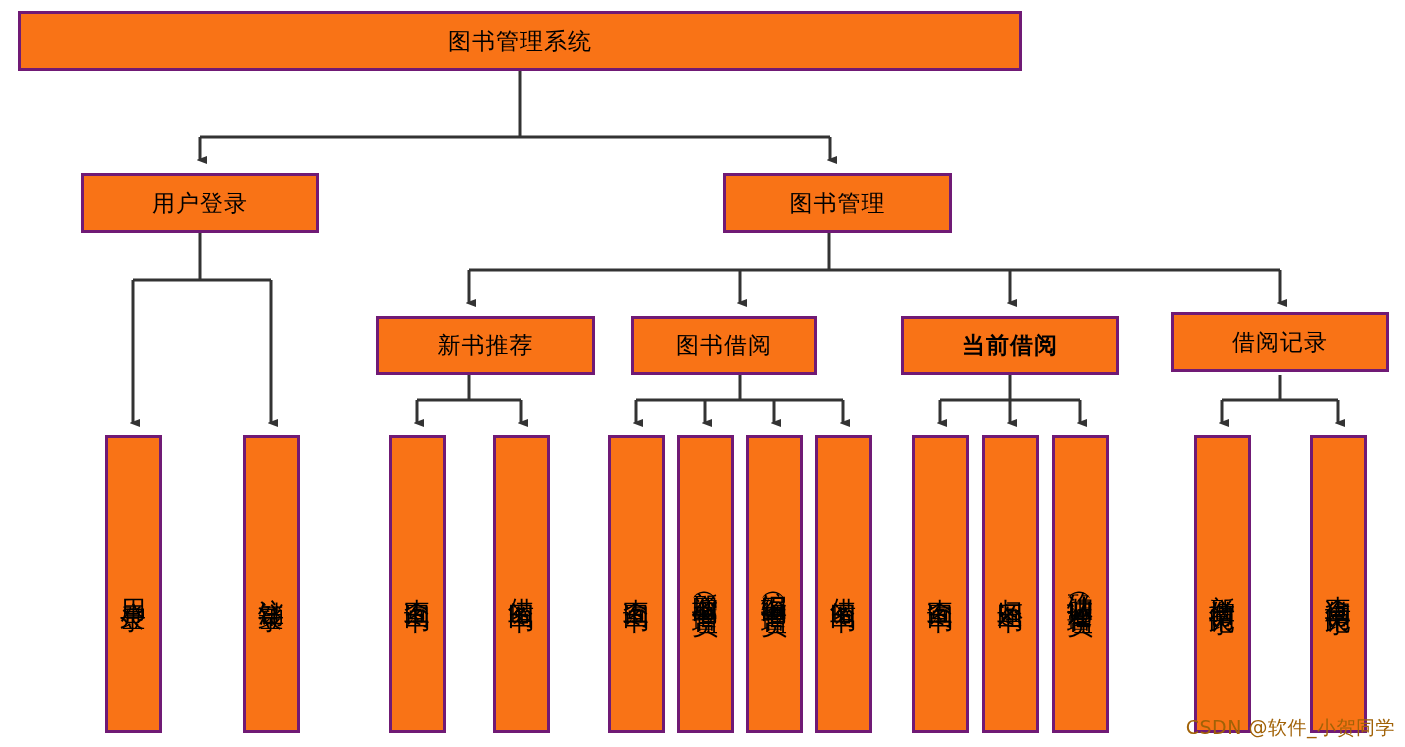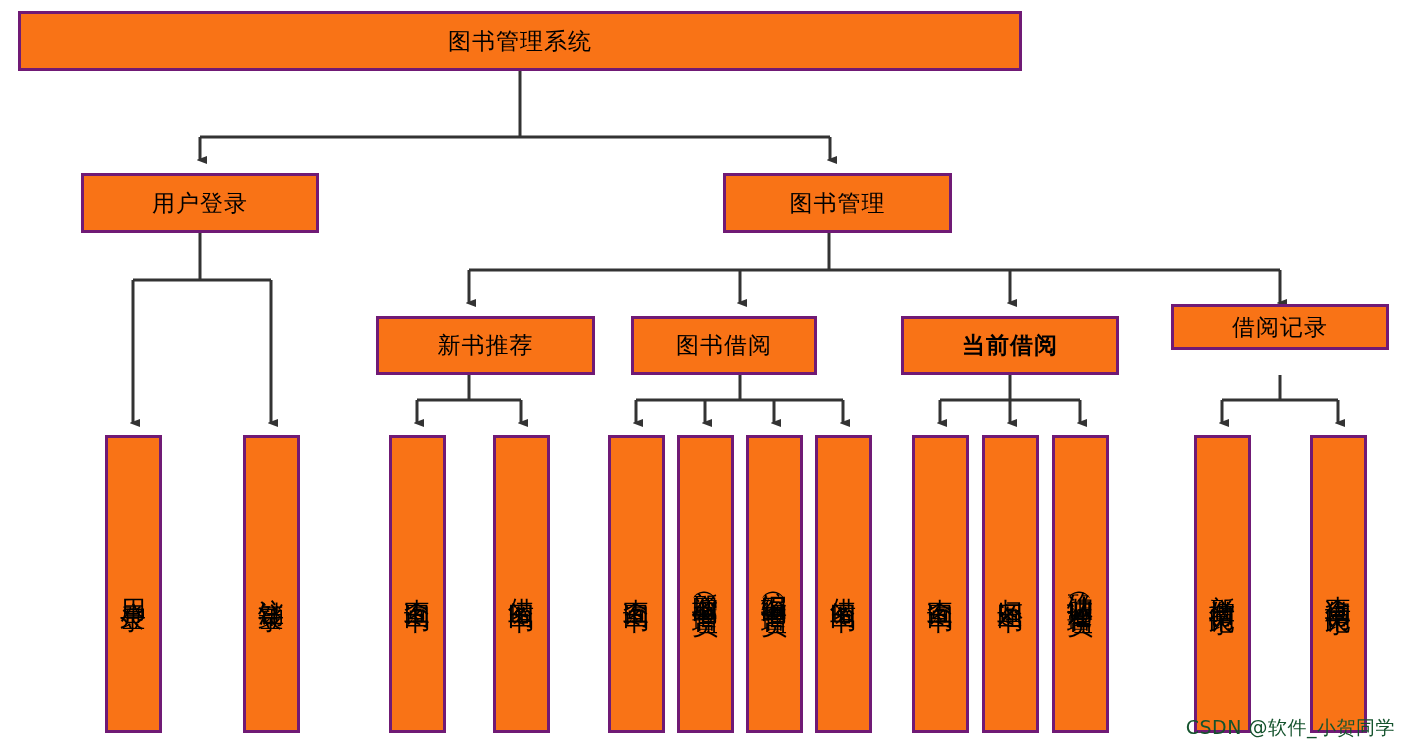--- a/index.html
+++ b/index.html
@@ -50,21 +50,21 @@
   .node.vert .lbl {
     writing-mode: vertical-rl;
     text-orientation: upright;
     white-space: nowrap;
   }
   .watermark {
     position: absolute;
     right: 10px;
     bottom: 6px;
     font-size: 19px;
-    color: #14532d;
+    color: #a16207;
     white-space: nowrap;
     letter-spacing: 0.5px;
   }
 </style>
 </head>
 <body>
 
 <div id="canvas">
 
   <svg id="wires" viewBox="0 0 1405 747">
@@ -130,21 +130,21 @@
 
   <div class="node horiz" style="left:360px; top:316px; width:219px; height:59px;margin-left:16px;">
     <span class="lbl">新书推荐</span>
   </div>
   <div class="node horiz" style="left:631px; top:316px; width:186px; height:59px;">
     <span class="lbl">图书借阅</span>
   </div>
   <div class="node horiz" style="left:901px; top:316px; width:218px; height:59px;font-weight:bold;">
     <span class="lbl">当前借阅</span>
   </div>
-  <div class="node horiz" style="left:1171px; top:304px; width:218px; height:46px;">
+  <div class="node horiz" style="left:1171px; top:312px; width:218px; height:60px;">
     <span class="lbl">借阅记录</span>
   </div>
 
   <div class="node vert" style="left:105px; top:435px; width:57px; height:298px;">
     <span class="lbl">用户登录</span>
   </div>
   <div class="node vert" style="left:243px; top:435px; width:57px; height:298px;">
     <span class="lbl">注销登录</span>
   </div>
 

